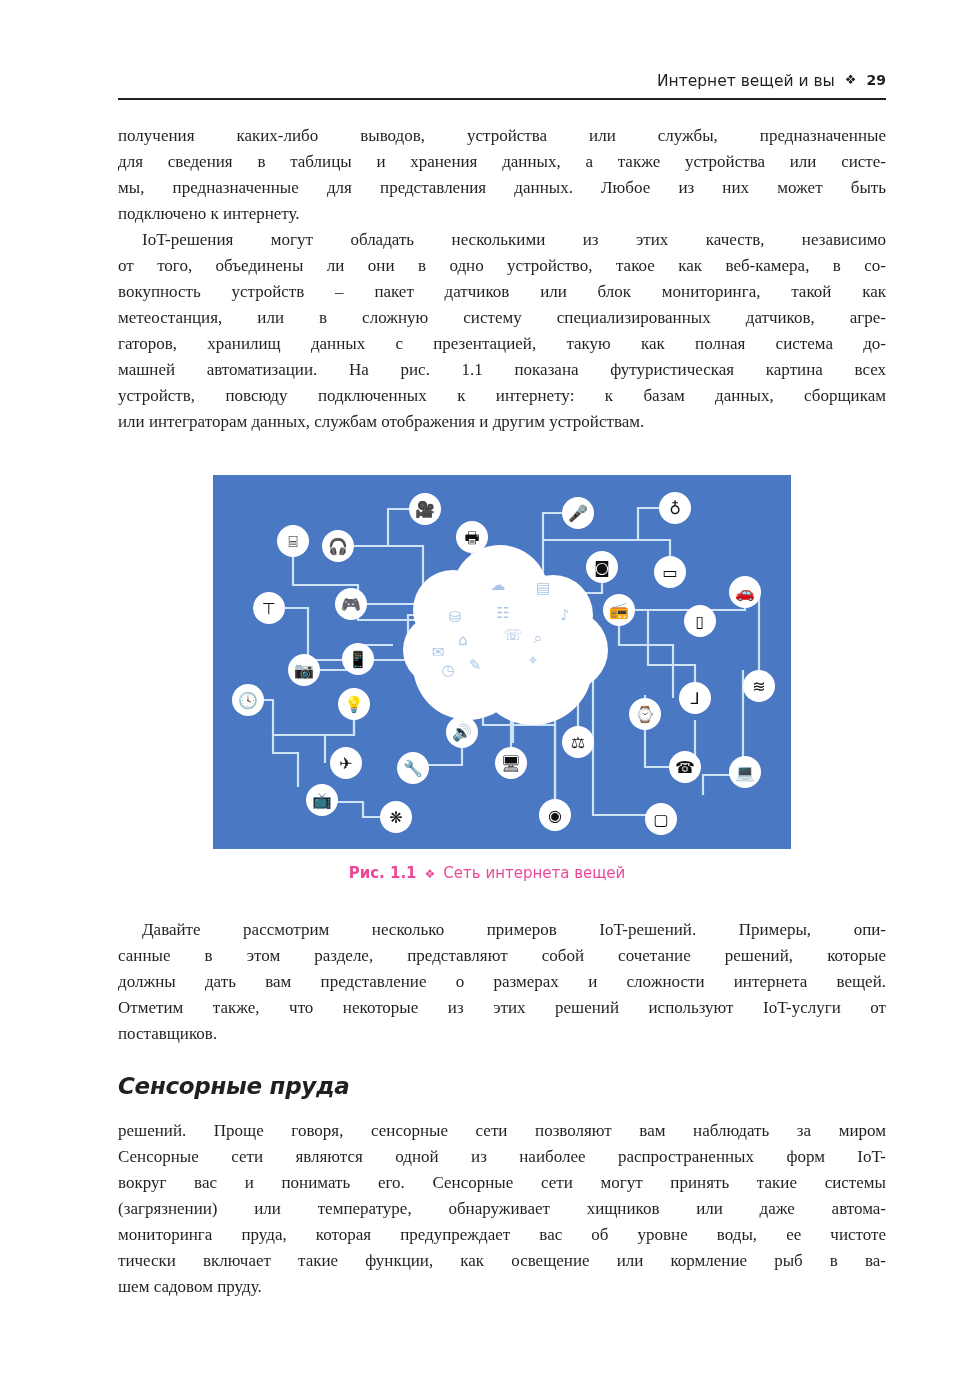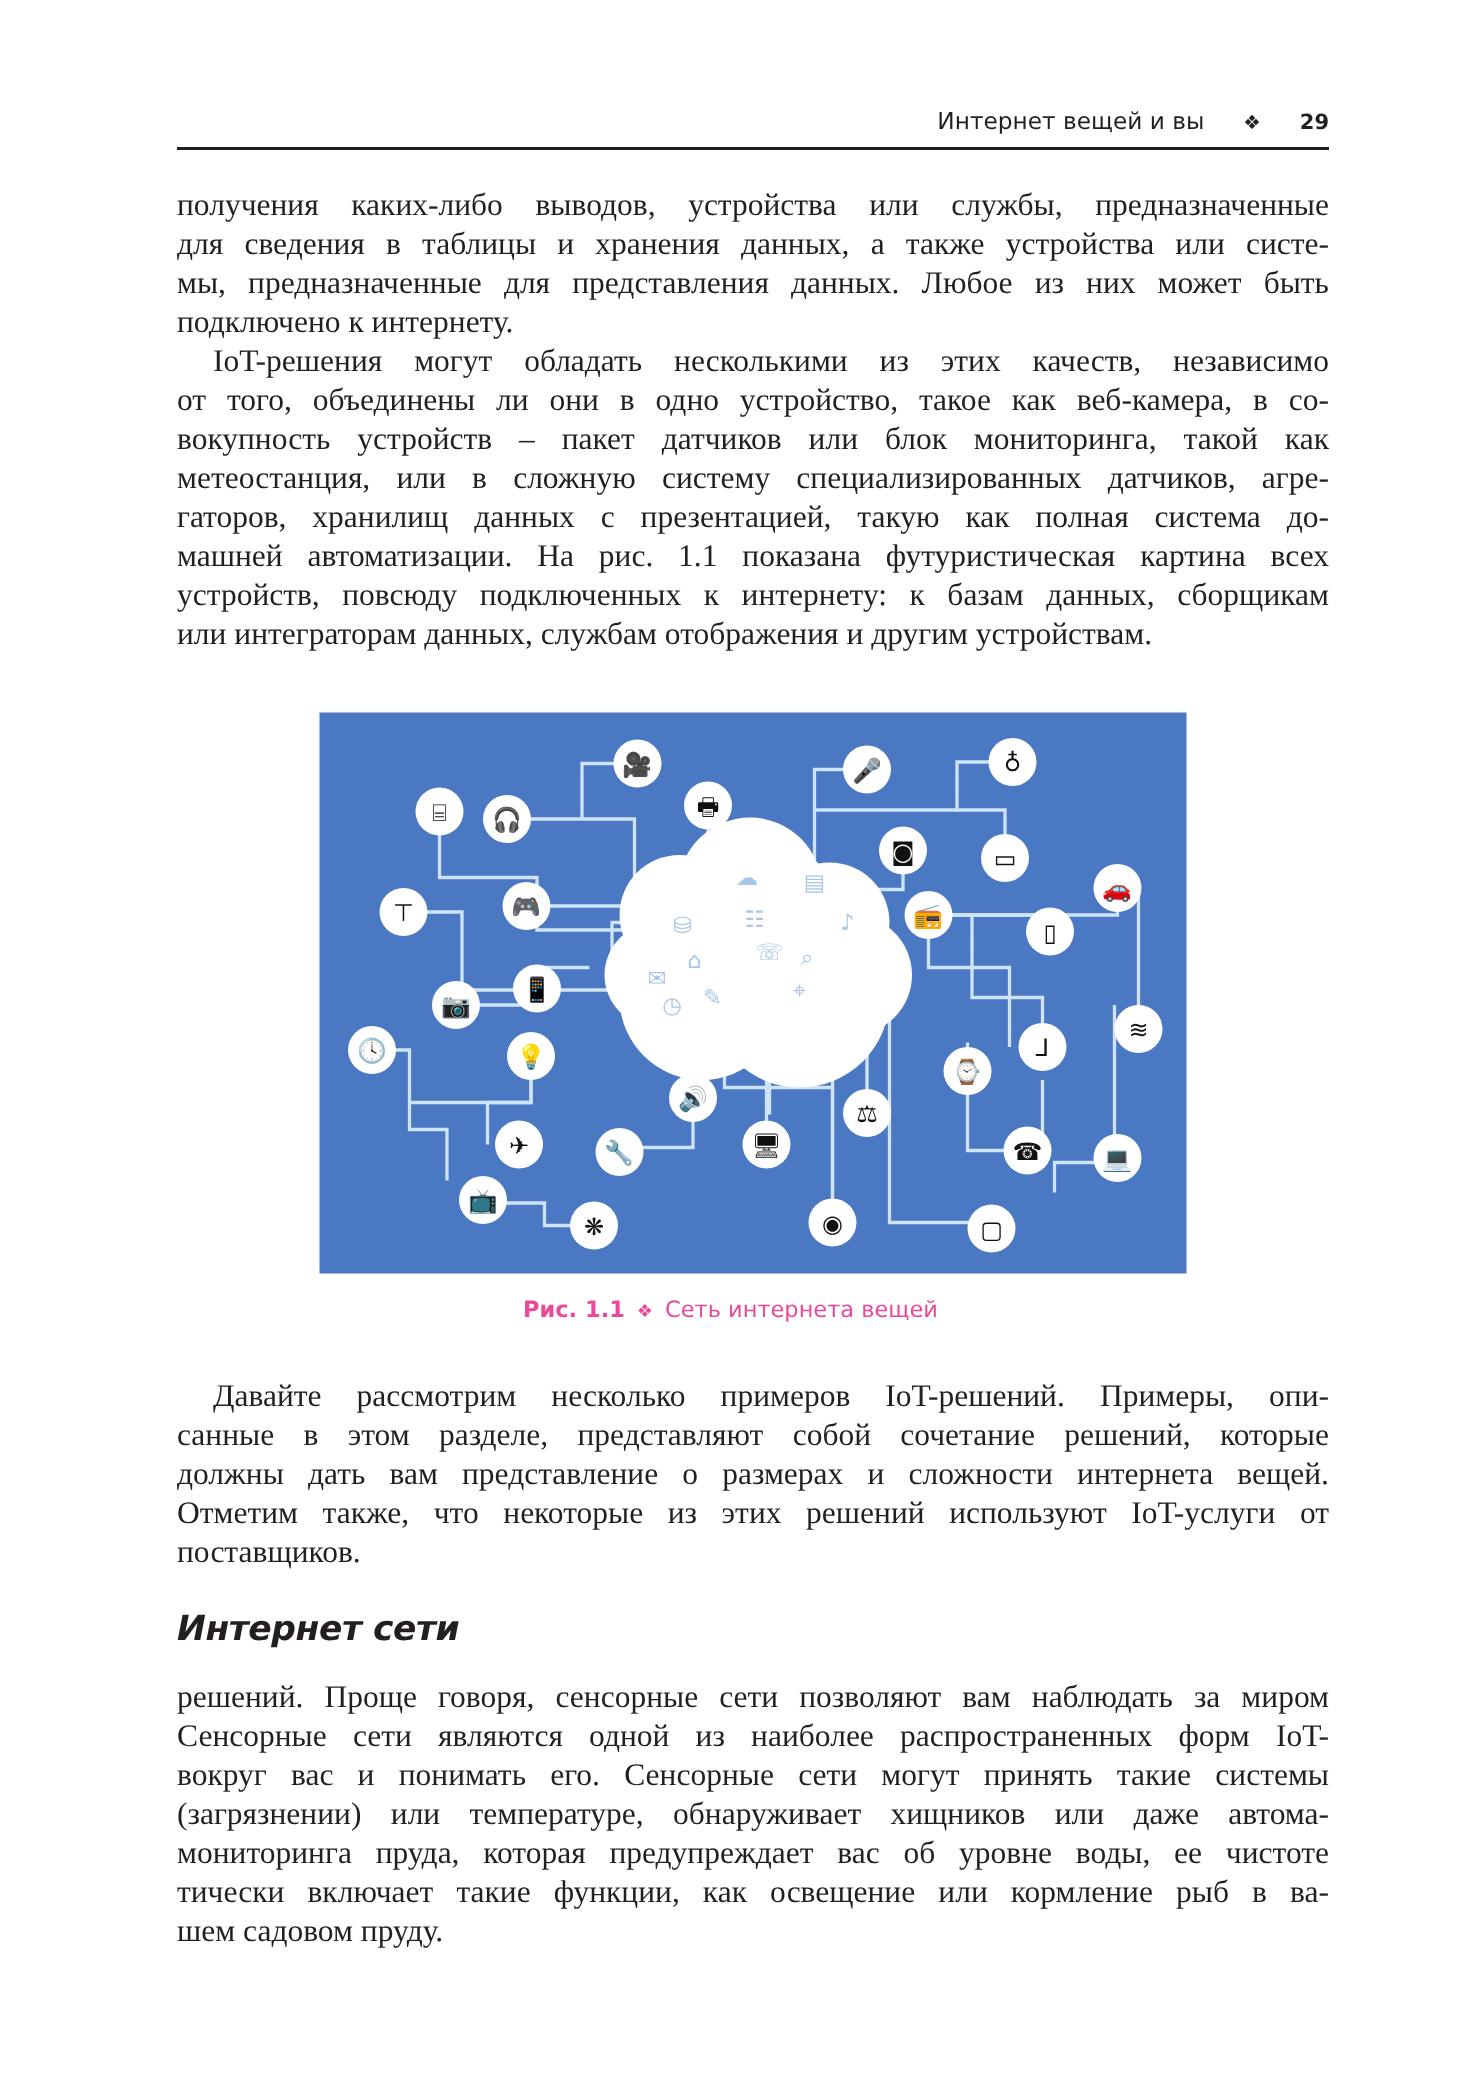--- a/index.html
+++ b/index.html
@@ -1,22 +1,22 @@
 <!DOCTYPE html>
 <html><head>
 <meta charset="utf-8">
 <style>
   html, body { margin:0; padding:0; background:#ffffff; }
   body { width:974px; height:1388px; position:relative; overflow:hidden; color:#231f20; }
   .running-head { position:absolute; left:118px; top:70px; width:768px; height:28px; border-bottom:2px solid #231f20; }
-  .rh-wrap { position:absolute; right:0; top:2px; display:flex; align-items:flex-end; gap:26px; font-family:"DejaVu Sans", sans-serif; }
+  .rh-wrap { position:absolute; right:0; top:2px; display:flex; align-items:flex-start; gap:10px; font-family:"DejaVu Sans", sans-serif; }
   .rh-wrap .t { font-size:15.5px; }
   .rh-wrap .o { font-size:13px; }
   .rh-wrap .p { font-size:14px; font-weight:bold; }
-  .para { position:absolute; left:118px; width:768px; font-family:"Liberation Serif", serif; font-size:21px; line-height:26px; text-align:justify; color:#231f20; }
+  .para { position:absolute; left:118px; width:768px; font-family:"Liberation Serif", serif; font-size:17px; line-height:26px; text-align:justify; color:#231f20; }
   .para .line { display:block; text-align:justify; text-align-last:justify; white-space:nowrap; height:26px; }
   .para .line.last { text-align-last:left; }
   .para .line.indent { text-indent:24px; }
   .figure { position:absolute; left:213px; top:475px; width:578px; height:374px; background:#4a78c2; }
   .figure svg { display:block; }
   .caption { position:absolute; left:0; width:974px; top:864px; text-align:center; font-family:"DejaVu Sans", sans-serif; font-size:15px; color:#ec4899; }
   .caption .lbl { font-weight:bold; }
   .caption .orn { margin:0 8px; font-size:12px; }
   .heading { position:absolute; left:118px; top:1073px; font-family:"DejaVu Sans", sans-serif; font-style:italic; font-weight:bold; font-size:23px; color:#231f20; letter-spacing:-0.3px; }
 </style>
@@ -245,21 +245,21 @@
 </div>
 
 <div class="para" style="top:917px;">
   <span class="line indent">Давайте рассмотрим несколько примеров IoT-решений. Примеры, опи-</span>
   <span class="line">санные в этом разделе, представляют собой сочетание решений, которые</span>
   <span class="line">должны дать вам представление о размерах и сложности интернета вещей.</span>
   <span class="line">Отметим также, что некоторые из этих решений используют IoT-услуги от</span>
   <span class="line last">поставщиков.</span>
 </div>
 
-<div class="heading">Интернет сети</div>
+<div class="heading">Сенсорные пруда</div>
 
 <div class="para" style="top:1118px;">
   <span class="line">решений. Проще говоря, сенсорные сети позволяют вам наблюдать за миром</span>
   <span class="line">Сенсорные сети являются одной из наиболее распространенных форм IoT-</span>
   <span class="line">вокруг вас и понимать его. Сенсорные сети могут принять такие системы</span>
   <span class="line">(загрязнении) или температуре, обнаруживает хищников или даже автома-</span>
   <span class="line">мониторинга пруда, которая предупреждает вас об уровне воды, ее чистоте</span>
   <span class="line">тически включает такие функции, как освещение или кормление рыб в ва-</span>
   <span class="line last">шем садовом пруду.</span>
 </div>

